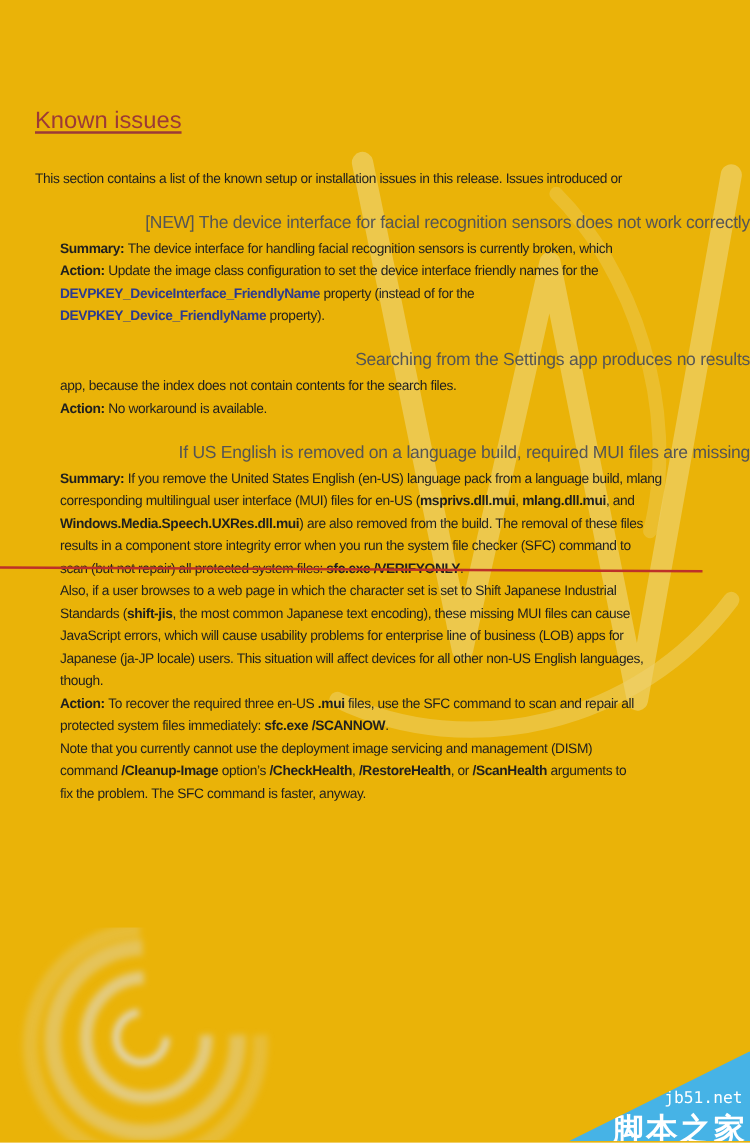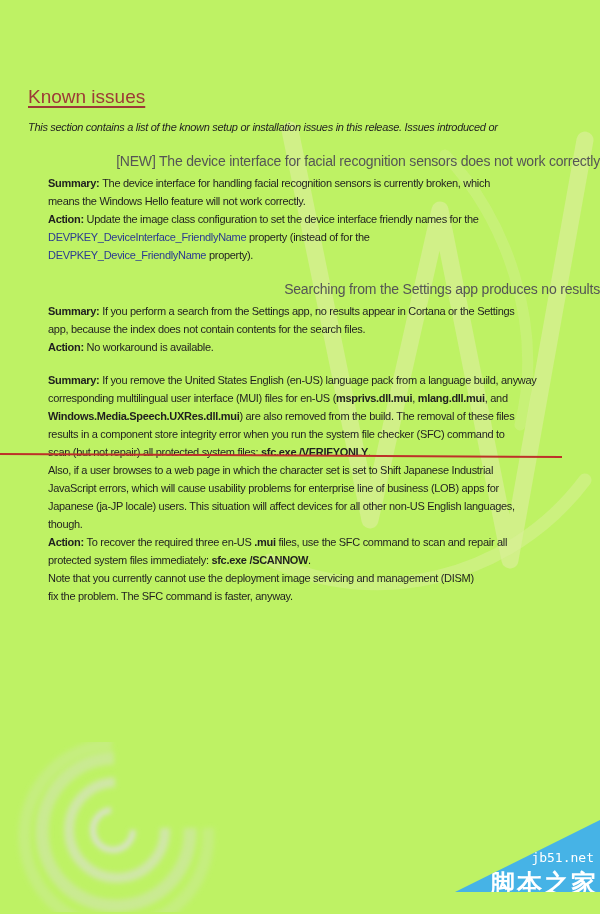--- a/index.html
+++ b/index.html
@@ -1,45 +1,45 @@
 <!DOCTYPE html>
 <html><head>
 <meta charset="utf-8">
 <style>
   html,body{margin:0;padding:0;}
   body{width:600px;height:914px;background:#ffffff;overflow:hidden;position:relative;
        font-family:"Liberation Sans", sans-serif;}
-  #page{position:relative;width:600px;height:914px;background:#bef264;overflow:hidden;}
+  #page{position:relative;width:600px;height:914px;background:#eab308;overflow:hidden;}
 
   
   .yellow-wm{position:absolute;left:255px;top:95px;z-index:0;opacity:0.55;}
   .spiral-wm{position:absolute;left:8px;top:742px;z-index:0;}
 
   
   #content{position:relative;z-index:1;}
   .page-title{margin:86px 0 0 28px;font-size:19px;line-height:22px;font-weight:400;
       color:var(--title_red,#9c3a37);text-decoration:underline;text-underline-offset:3px;
       text-decoration-thickness:1.5px;letter-spacing:0;}
-  .intro{margin:10px 0 0 28px;font-style:italic;}
+  .intro{margin:26px 0 0 28px;}
   .tline{white-space:pre;font-size:11px;line-height:18px;letter-spacing:-0.3px;
       color:var(--body_text,#1f1f1f);}
   .section{margin-top:15px;}
   .sec-heading{margin:0 0 0 28px;font-size:14px;line-height:20px;font-weight:400;
       color:var(--heading_gray,#555555);letter-spacing:-0.2px;text-align:right;}
   .sec-body{margin:3px 0 0 48px;}
   .st-b{font-weight:bold;}
-  .st-bb{font-weight:normal;color:var(--link_blue,#2b3a91);}
+  .st-bb{font-weight:bold;color:var(--link_blue,#2b3a91);}
 
   
   .strike-line{position:absolute;left:0;top:453px;width:562px;height:2px;
       background:var(--strike_red,#bd3129);transform:rotate(0.3deg);
       transform-origin:left center;z-index:3;}
 
   
-  .corner-triangle{position:absolute;left:455px;top:820px;width:145px;height:72px;
+  .corner-triangle{position:absolute;left:455px;top:841px;width:145px;height:72px;
       background:var(--badge_blue,#46b3e6);
       clip-path:polygon(100% 0,100% 100%,0 100%);z-index:2;}
   .wm-url{position:absolute;right:6px;bottom:27px;color:#ffffff;font-size:13px;
       font-family:"DejaVu Sans Mono", monospace;letter-spacing:0;}
   .wm-name{position:absolute;right:2px;bottom:-4px;color:#ffffff;font-size:25px;
       font-weight:bold;letter-spacing:2px;line-height:1;}
 </style>
 </head>
 <body style="--title_red: #9c3a37; --heading_gray: #555555; --body_text: #1f1f1f; --link_blue: #2b3a91; --strike_red: #bd3129; --badge_blue: #46b3e6;">
 
@@ -70,50 +70,51 @@
   <div id="content">
     <h1 class="page-title">Known issues</h1>
     <div class="intro" id="intro">
         <div class="tline"><span>This section contains a list of the known setup or installation issues in this release. Issues introduced or</span></div>
       </div>
     <div id="sections">
   <section class="section">
     <h2 class="sec-heading">[NEW] The device interface for facial recognition sensors does not work correctly</h2>
     <div class="sec-body">
             <div class="tline"><span class="st-b">Summary: </span><span>The device interface for handling facial recognition sensors is currently broken, which</span></div>
-            <div class="tline"><span>means the Windows Hello feature will not work correctly.</span></div>
             <div class="tline"><span class="st-b">Action: </span><span>Update the image class configuration to set the device interface friendly names for the</span></div>
             <div class="tline"><span class="st-bb">DEVPKEY_DeviceInterface_FriendlyName</span><span> property (instead of for the</span></div>
             <div class="tline"><span class="st-bb">DEVPKEY_Device_FriendlyName</span><span> property).</span></div>
           </div>
   </section>
 
   <section class="section">
     <h2 class="sec-heading">Searching from the Settings app produces no results</h2>
     <div class="sec-body">
-            <div class="tline"><span class="st-b">Summary: </span><span>If you perform a search from the Settings app, no results appear in Cortana or the Settings</span></div>
             <div class="tline"><span>app, because the index does not contain contents for the search files.</span></div>
             <div class="tline"><span class="st-b">Action: </span><span>No workaround is available.</span></div>
           </div>
   </section>
 
   <section class="section">
+    <h2 class="sec-heading">If US English is removed on a language build, required MUI files are missing</h2>
     <div class="sec-body">
-            <div class="tline"><span class="st-b">Summary: </span><span>If you remove the United States English (en-US) language pack from a language build, anyway</span></div>
+            <div class="tline"><span class="st-b">Summary: </span><span>If you remove the United States English (en-US) language pack from a language build, mlang</span></div>
             <div class="tline"><span>corresponding multilingual user interface (MUI) files for en-US (</span><span class="st-b">msprivs.dll.mui</span><span>, </span><span class="st-b">mlang.dll.mui</span><span>, and</span></div>
             <div class="tline"><span class="st-b">Windows.Media.Speech.UXRes.dll.mui</span><span>) are also removed from the build. The removal of these files</span></div>
             <div class="tline"><span>results in a component store integrity error when you run the system file checker (SFC) command to</span></div>
             <div class="tline"><span>scan (but not repair) all protected system files: </span><span class="st-b">sfc.exe /VERIFYONLY</span><span>.</span></div>
             <div class="tline"><span>Also, if a user browses to a web page in which the character set is set to Shift Japanese Industrial</span></div>
+            <div class="tline"><span>Standards (</span><span class="st-b">shift-jis</span><span>, the most common Japanese text encoding), these missing MUI files can cause</span></div>
             <div class="tline"><span>JavaScript errors, which will cause usability problems for enterprise line of business (LOB) apps for</span></div>
             <div class="tline"><span>Japanese (ja-JP locale) users. This situation will affect devices for all other non-US English languages,</span></div>
             <div class="tline"><span>though.</span></div>
             <div class="tline"><span class="st-b">Action: </span><span>To recover the required three en-US </span><span class="st-b">.mui</span><span> files, use the SFC command to scan and repair all</span></div>
             <div class="tline"><span>protected system files immediately: </span><span class="st-b">sfc.exe /SCANNOW</span><span>.</span></div>
             <div class="tline"><span>Note that you currently cannot use the deployment image servicing and management (DISM)</span></div>
+            <div class="tline"><span>command </span><span class="st-b">/Cleanup-Image</span><span> option’s </span><span class="st-b">/CheckHealth</span><span>, </span><span class="st-b">/RestoreHealth</span><span>, or </span><span class="st-b">/ScanHealth</span><span> arguments to</span></div>
             <div class="tline"><span>fix the problem. The SFC command is faster, anyway.</span></div>
           </div>
   </section>
 </div>
   </div>
 
   <div class="strike-line"></div>
 
   <div class="corner-triangle">
     <span class="wm-url">jb51.net</span>

